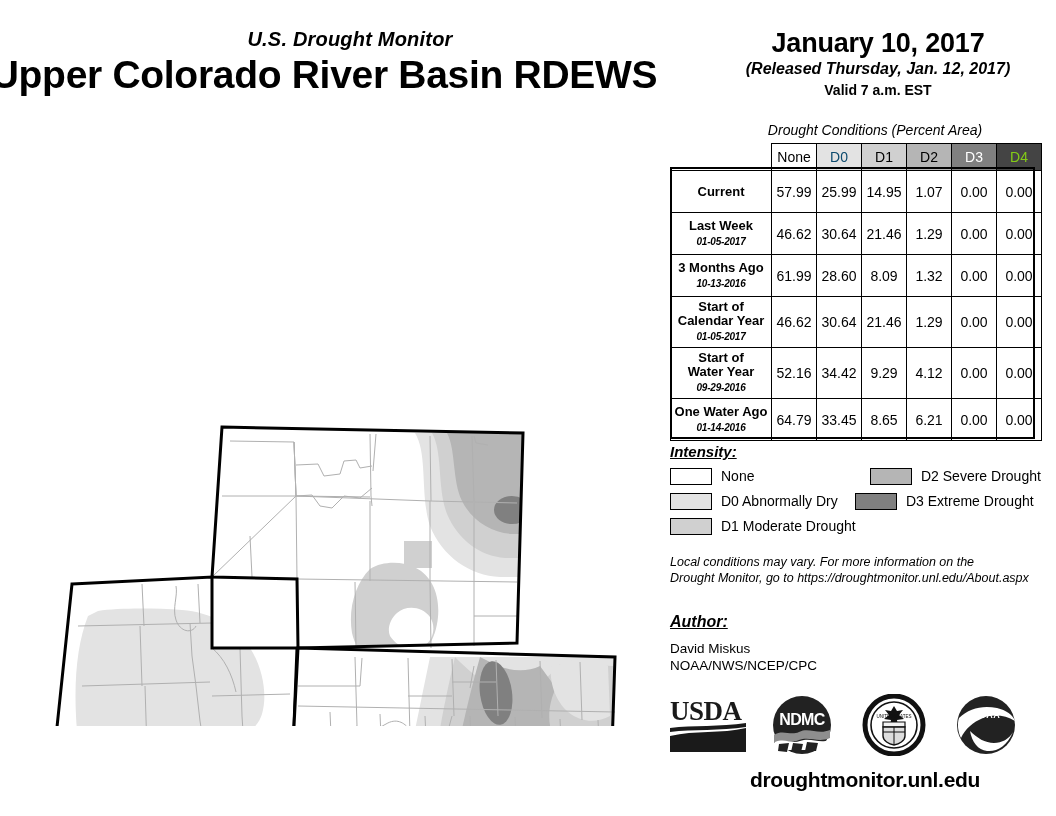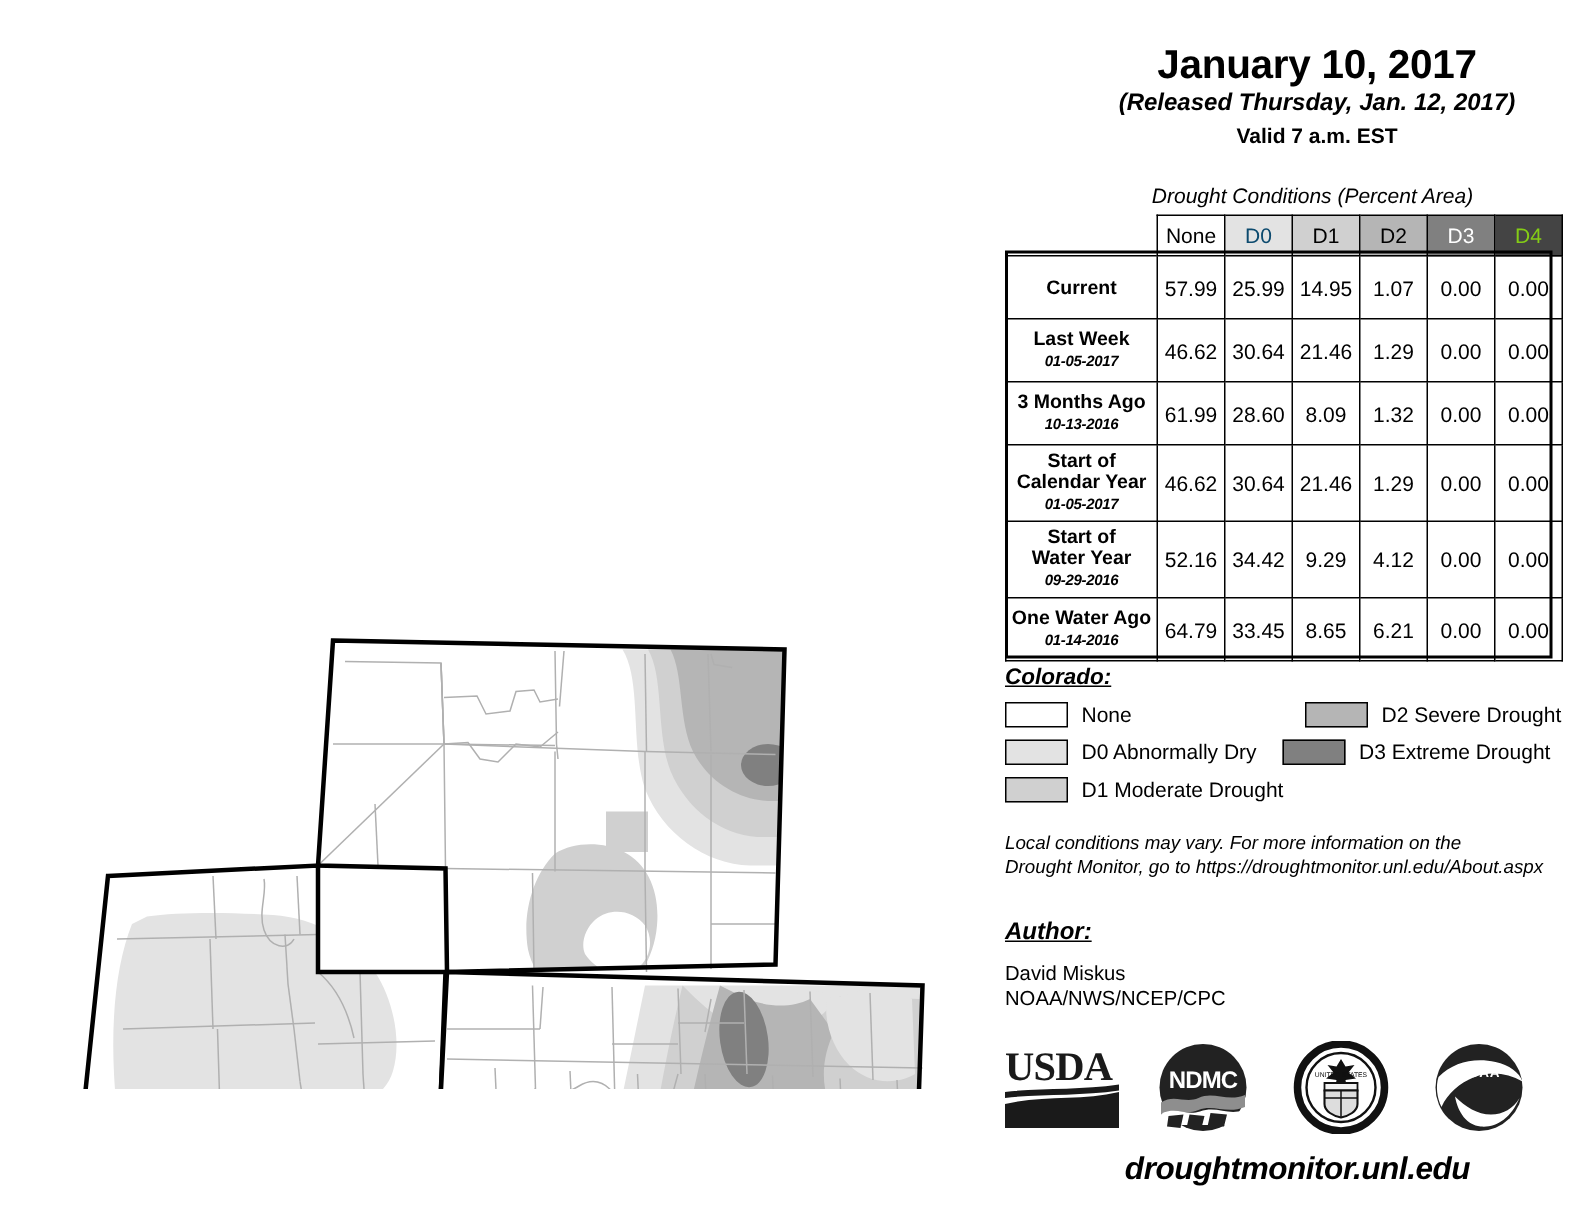--- a/index.html
+++ b/index.html
@@ -59,30 +59,34 @@
   .disc{position:absolute;left:670px;top:554px;width:380px;font-size:12.5px;
         font-style:italic;line-height:16px;}
   .auth-t{position:absolute;left:670px;top:613px;font-size:16px;font-style:italic;
           font-weight:bold;text-decoration:underline;}
   .auth-b{position:absolute;left:670px;top:640px;font-size:13.5px;line-height:17px;}
 
   
   .logos{position:absolute;left:665px;top:694px;width:391px;height:66px;}
   .logo{position:absolute;top:0;}
   .site{position:absolute;left:700px;top:768px;width:330px;text-align:center;
-        font-size:21px;font-weight:bold;letter-spacing:-.3px;font-style:italic;}
+        font-size:21px;font-weight:bold;letter-spacing:-.3px;}
 
   
   .map{position:absolute;left:0;top:196px;width:662px;height:530px;}
 </style>
 </head>
 <body>
 
 <div class="page">
 
+  <div class="hdr-left">
+    <div class="hdr-sub">U.S. Drought Monitor</div>
+    <div class="hdr-main">Upper Colorado River Basin RDEWS</div>
+  </div>
 
   <div class="hdr-right">
     <div class="hdr-date">January 10, 2017</div>
     <div class="hdr-rel">(Released Thursday, Jan. 12, 2017)</div>
     <div class="hdr-valid">Valid 7 a.m. EST</div>
   </div>
 
   <div class="tbl-cap">Drought Conditions (Percent Area)</div>
 
   <table class="dc">
@@ -167,21 +171,21 @@
         <td class="val">8.65</td>
         <td class="val">6.21</td>
         <td class="val">0.00</td>
         <td class="val">0.00</td>
       </tr>
     </tbody>
   </table>
   <div class="tbl-outer"></div>
 
   <div class="legend">
-    <div class="leg-title">Colorado:</div>
+    <div class="leg-title">Intensity:</div>
     <div class="leg-grid">
       <div class="leg-item" style="left:0px;top:0px;">
         <span class="sw" id="sw0" style="background: rgb(255, 255, 255);"></span>
         <span class="leg-lab">None</span>
       </div>
       <div class="leg-item" style="left:0px;top:25px;">
         <span class="sw" id="sw1" style="background: rgb(227, 227, 227);"></span>
         <span class="leg-lab">D0 Abnormally Dry</span>
       </div>
       <div class="leg-item" style="left:0px;top:50px;">

